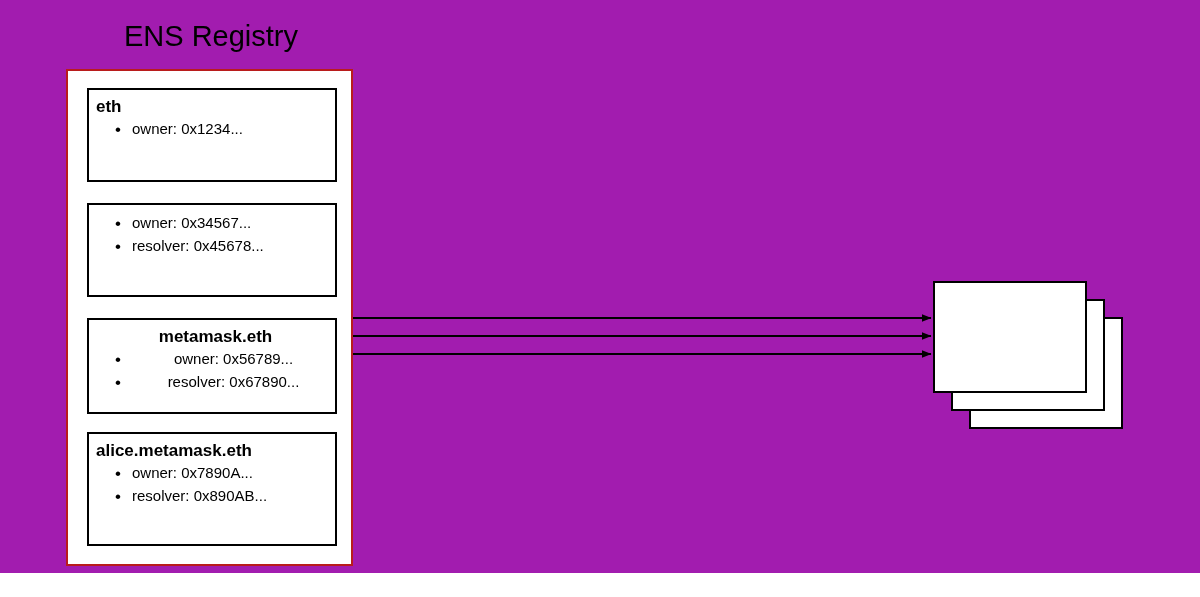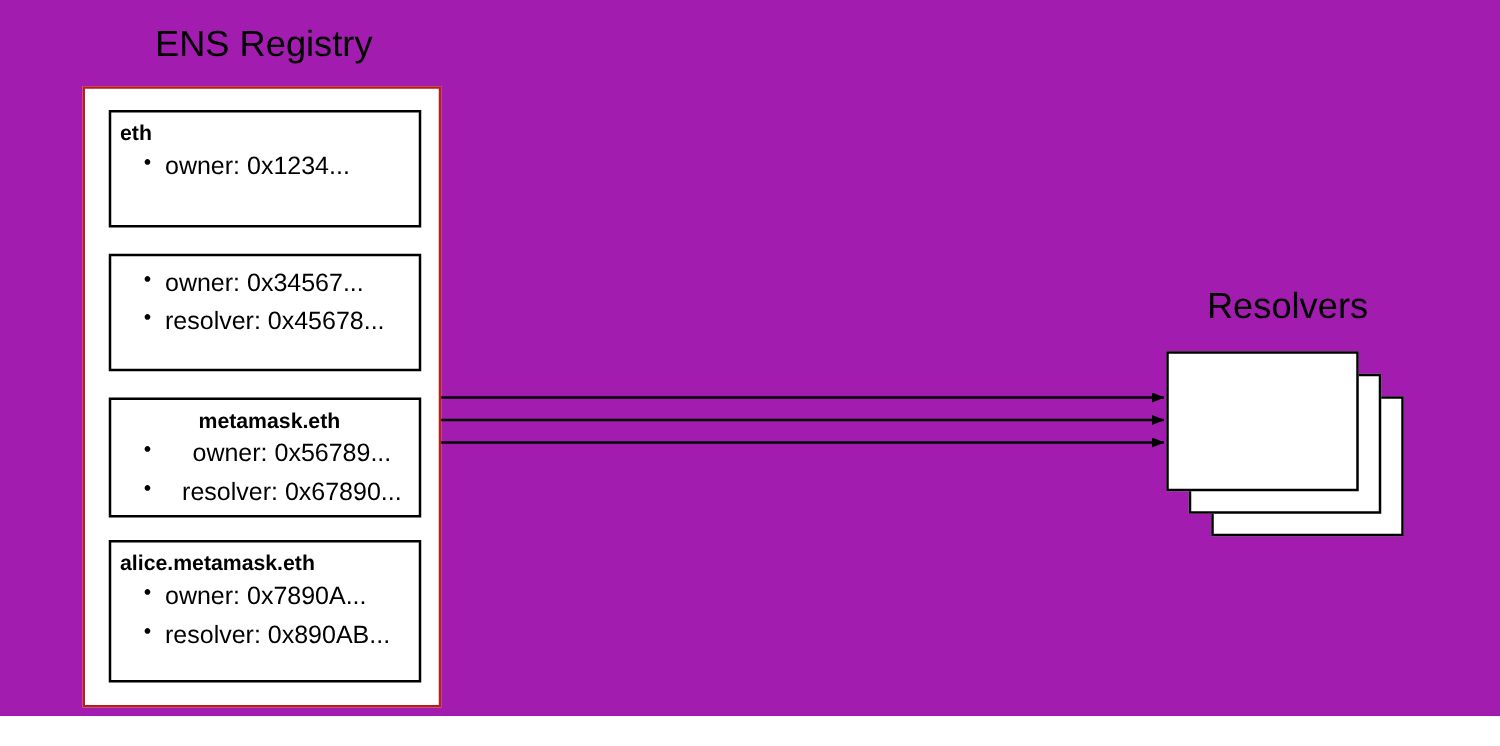--- a/index.html
+++ b/index.html
@@ -70,21 +70,21 @@
     line-height: 1.25;
     padding: 0 0 0 7px;
     white-space: nowrap;
   }
   .node-attrs {
     list-style: none;
     margin: 1px 0 0 0;
     padding: 0 0 0 26px;
   }
   .node-attrs li {
-    font-size: 20px;
+    font-size: 15px;
     line-height: 1.52;
     white-space: nowrap;
     position: relative;
     padding-left: 17px;
   }
   .node-attrs li::before {
     content: "\2022";
     position: absolute;
     left: 0;
     top: -1px;
@@ -149,21 +149,20 @@
     <div class="node-card" id="node-card-3" style="top: 361px; height: 114px;">
       <div class="node-title">alice.metamask.eth</div>
       <ul class="node-attrs">
         <li>owner: 0x7890A...</li>
         <li>resolver: 0x890AB...</li>
       </ul>
     </div>
 
   </div>
 
-  <div class="diagram-title" id="resolvers-title">Resolvers</div>
 
   <div class="resolver-card" id="resolver-card-3"></div>
   <div class="resolver-card" id="resolver-card-2"></div>
   <div class="resolver-card" id="resolver-card-1"></div>
 
   <svg id="arrows-layer" viewBox="0 0 1200 597" width="1200" height="597">
     <defs>
       <marker id="arrowhead" markerWidth="10" markerHeight="8" refX="9.5" refY="4" orient="auto" markerUnits="userSpaceOnUse">
         <path d="M 0 0 L 10 4 L 0 8 z" fill="#000000"></path>
       </marker>

